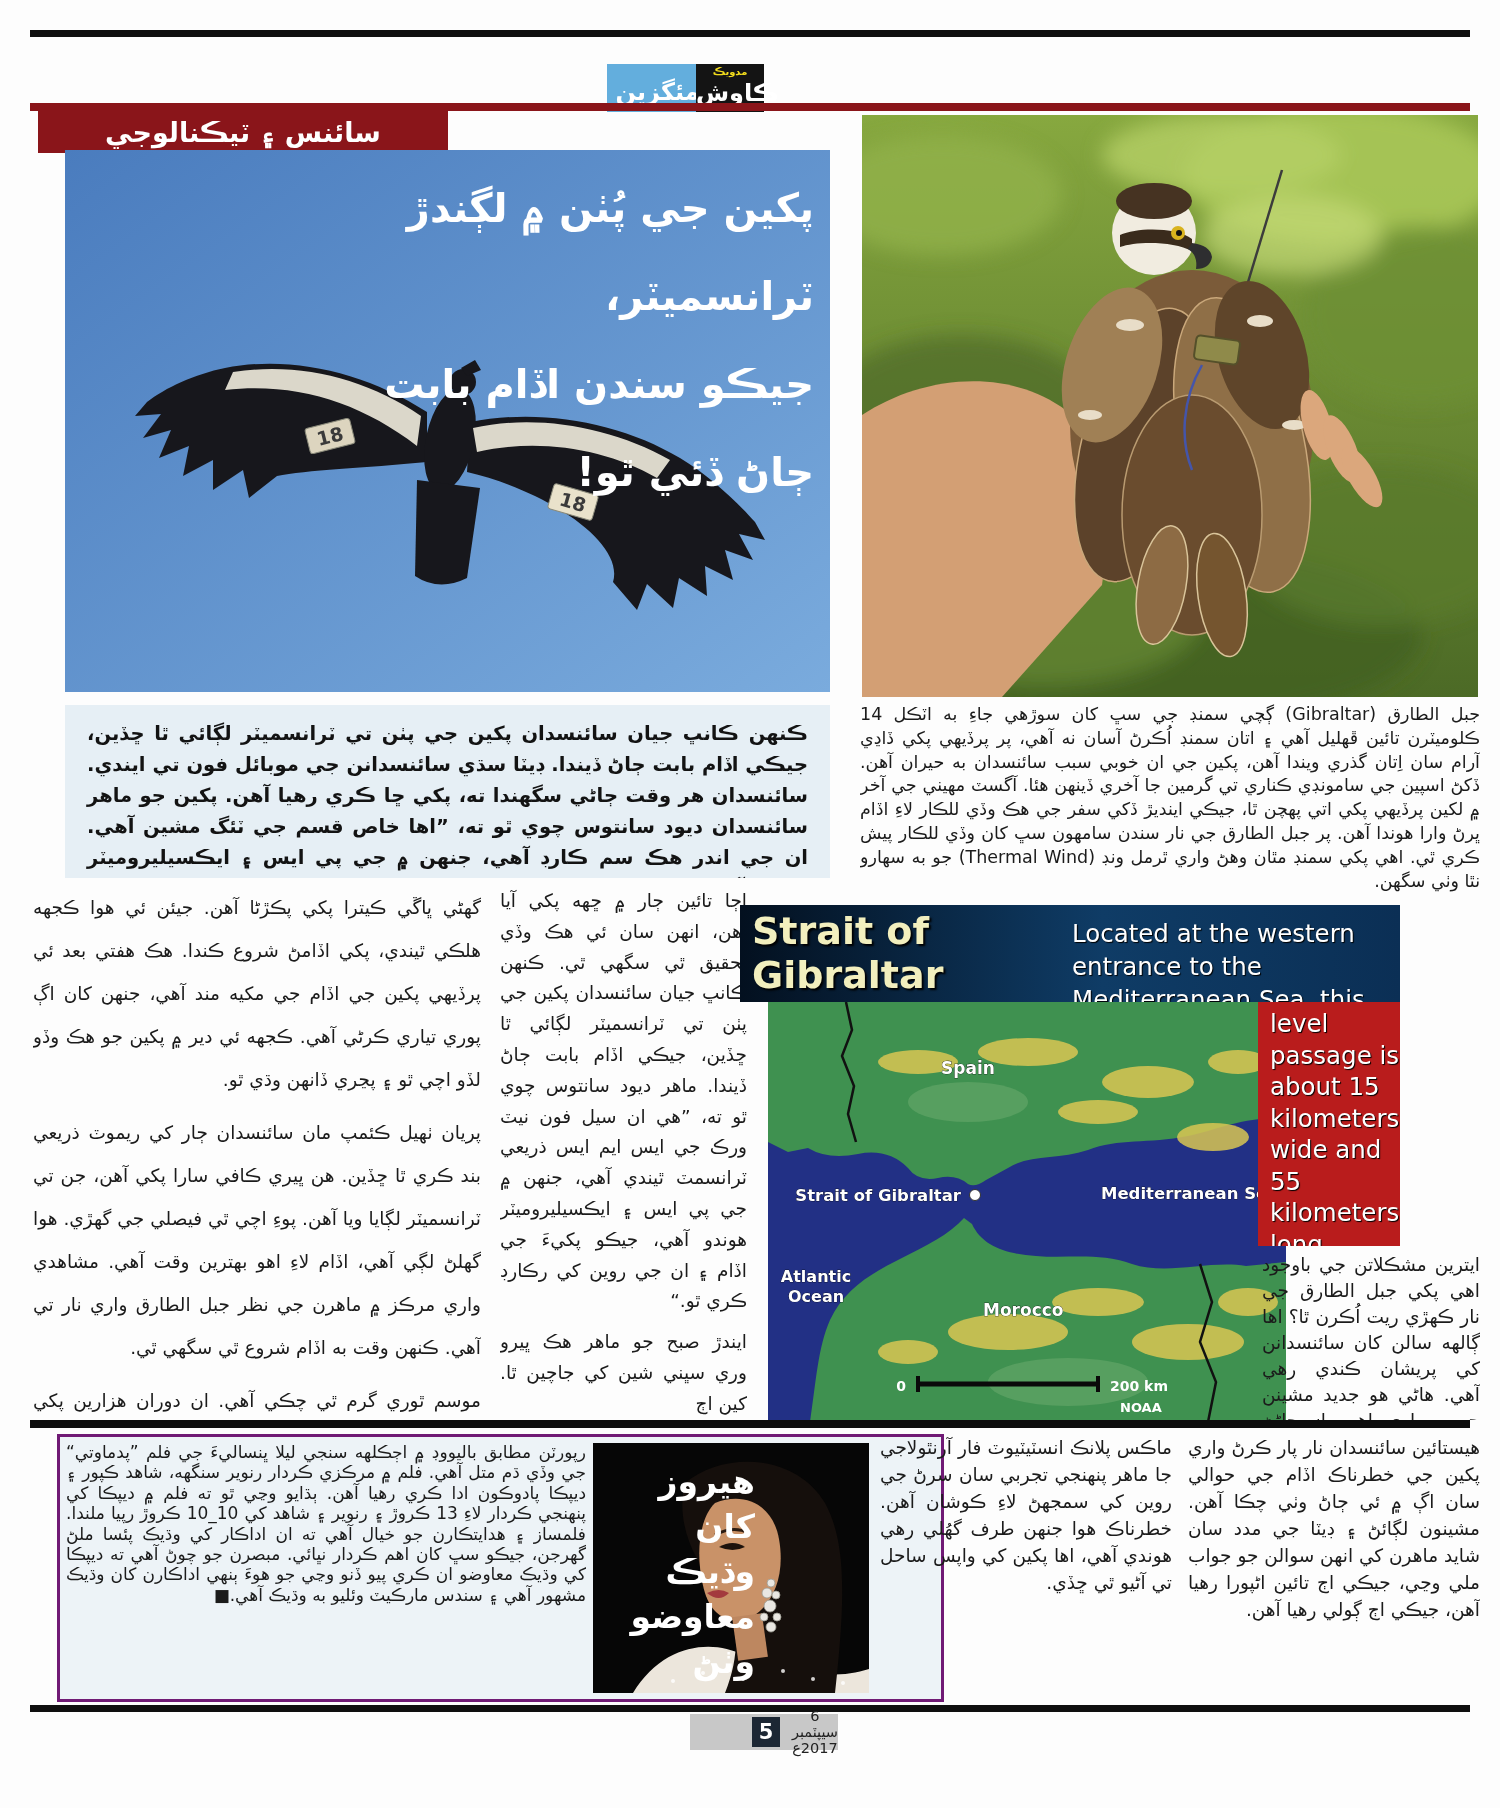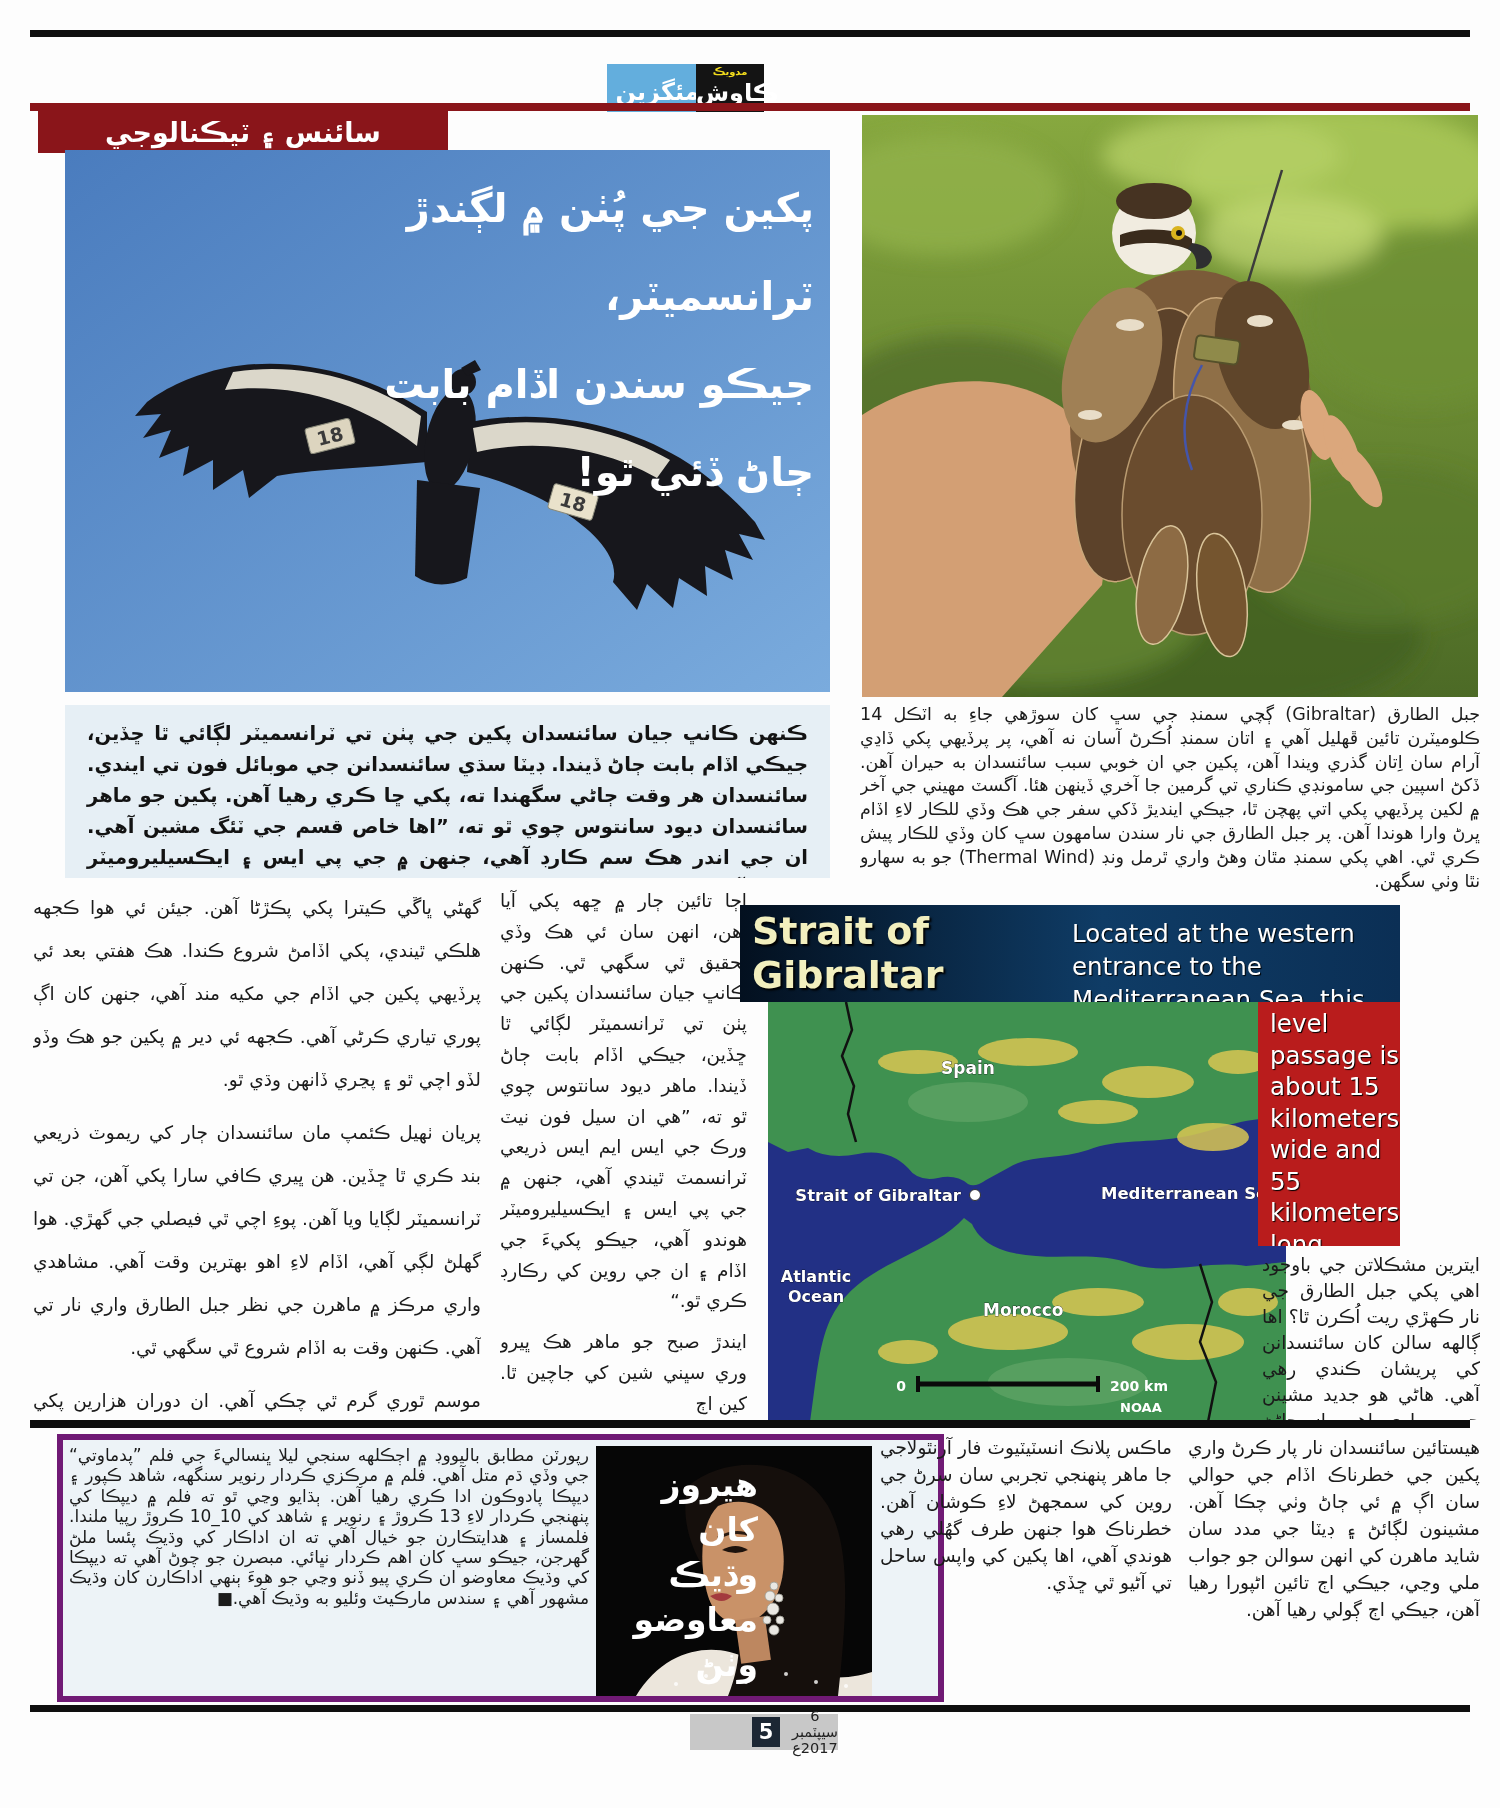--- a/index.html
+++ b/index.html
@@ -36,21 +36,21 @@
   .gib-header{left:740px;top:905px;width:660px;height:97px;background:linear-gradient(90deg,#03101f,#0f3c66 55%,#0b2f55);overflow:hidden;}
   .gib-title{position:absolute;left:12px;top:4px;font-weight:bold;font-size:38px;line-height:44px;color:#f2efbe;
              text-shadow:2px 2px 2px #000;}
   .gib-blurb{position:absolute;left:332px;top:12px;width:326px;color:#fff;font-size:24.5px;line-height:33px;
              text-shadow:1px 1px 1px #000;}
   .gib-map{left:740px;top:1002px;width:518px;height:420px;overflow:hidden;padding-left:28px;}
   .gib-side{left:1258px;top:1002px;width:142px;height:244px;background:#b91c1c;color:#fff;
             box-sizing:border-box;padding:6px 0 0 12px;font-size:24.5px;line-height:31.5px;text-shadow:1px 1px 1px #000;overflow:hidden;}
   .strip{left:1262px;top:1252px;width:218px;height:168px;font-size:18.5px;line-height:26px;}
   
-  .bottom-box{left:57px;top:1434px;width:887px;height:268px;border:6px solid #701a75;background:#edf3f7;box-sizing:border-box;}
+  .bottom-box{left:57px;top:1434px;width:887px;height:268px;border:3px solid #701a75;background:#edf3f7;box-sizing:border-box;}
   .bb-text{position:absolute;left:6px;top:5px;width:520px;height:252px;font-size:17px;line-height:20.4px;}
   .star{position:absolute;left:533px;top:6px;width:276px;height:250px;background:#060606;overflow:hidden;}
   .star-head{position:absolute;left:12px;top:16px;width:150px;direction:rtl;text-align:right;color:#ffffff;
              font-weight:bold;font-size:33px;line-height:45px;z-index:2;}
   .star-svg{position:absolute;right:0;top:0;}
   .bottom-right{left:880px;top:1434px;width:600px;height:272px;font-size:18.5px;line-height:27px;
                 columns:2;column-gap:16px;}
   
   .footer-badge{left:690px;top:1714px;width:148px;height:36px;background:#c8c8c8;display:flex;align-items:center;}
   .page-num{margin-left:62px;width:34px;height:30px;background:#1c2734;color:#fff;font-weight:bold;font-size:21px;

